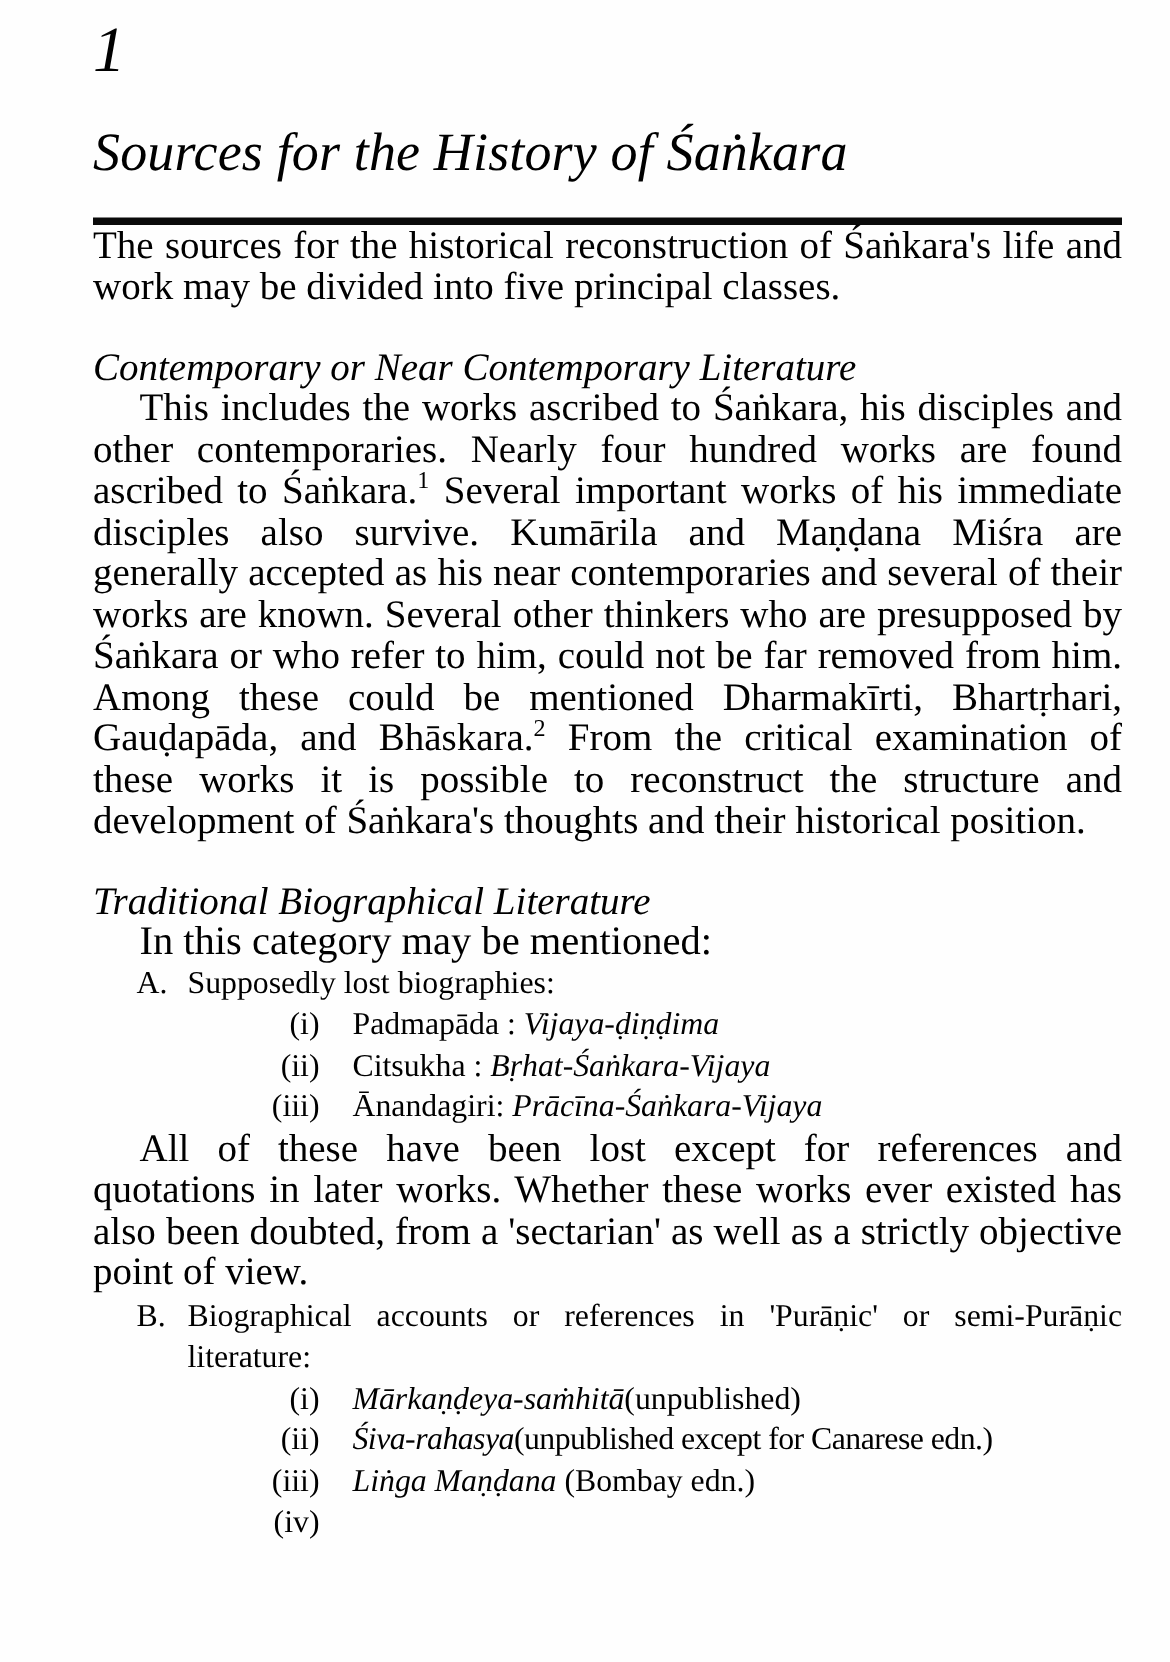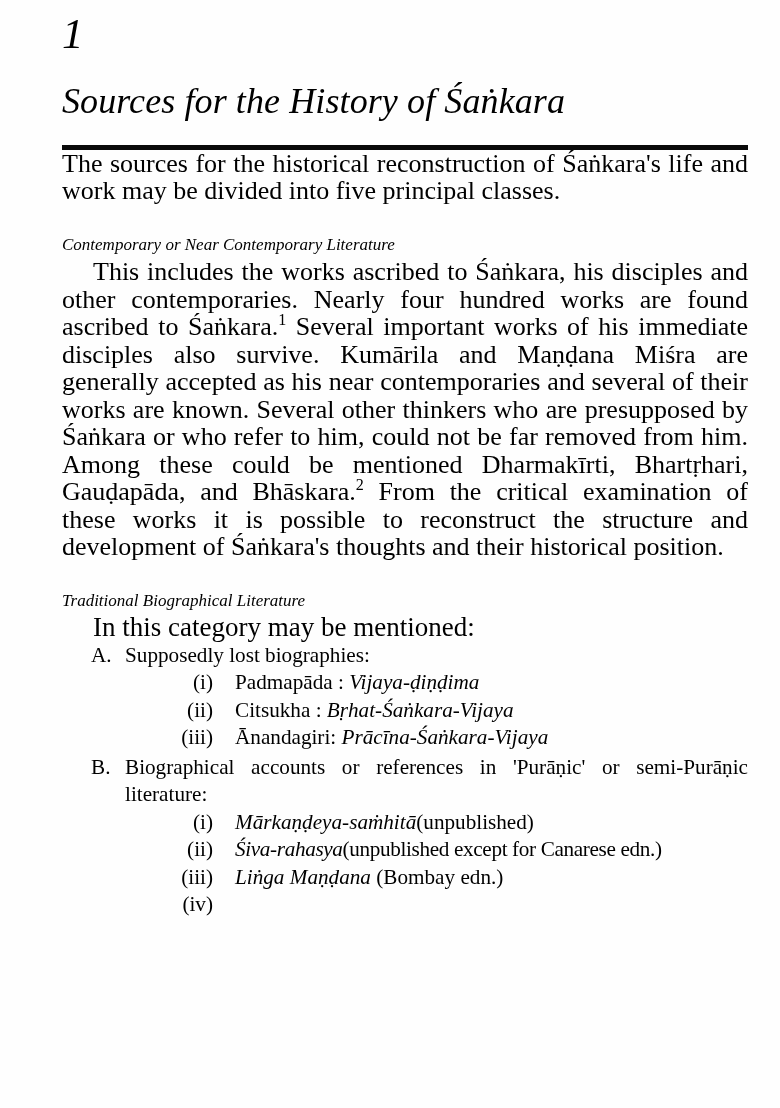--- a/index.html
+++ b/index.html
@@ -65,21 +65,21 @@
     line-height: 27.5px;
     text-align: justify;
   }
 
   .intro-para {
     margin-top: 24px;
   }
 
   .section-head {
     font-style: italic;
-    font-size: 17px;
+    font-size: 26px;
     line-height: 27.5px;
     margin-top: 26px;
     text-align: left;
   }
 
   .indent-para {
     text-indent: 31px;
   }
 
   .para-after-head { margin-top: 0; }
@@ -170,20 +170,21 @@
     <div class="roman-item">
       <span class="roman-marker">(ii)</span>
       <span class="roman-body"><span>Citsukha : </span><span class="it">Bṛhat-Śaṅkara-Vijaya</span><span></span></span>
     </div>
 
     <div class="roman-item">
       <span class="roman-marker">(iii)</span>
       <span class="roman-body"><span>Ānandagiri: </span><span class="it">Prācīna-Śaṅkara-Vijaya</span><span></span></span>
     </div>
 
+    <p class="para indent-para">All of these have been lost except for references and quotations in later works. Whether these works ever existed has also been doubted, from a 'sectarian' as well as a strictly objective point of view.</p>
 
     <div class="alpha-item block-B">
       <span class="alpha-marker">B.</span>
       <span class="alpha-body">Biographical accounts or references in 'Purāṇic' or semi-Purāṇic literature:</span>
     </div>
 
     <div class="roman-item">
       <span class="roman-marker">(i)</span>
       <span class="roman-body"><span></span><span class="it">Mārkaṇḍeya-saṁhitā</span><span>(unpublished)</span></span>
     </div>

